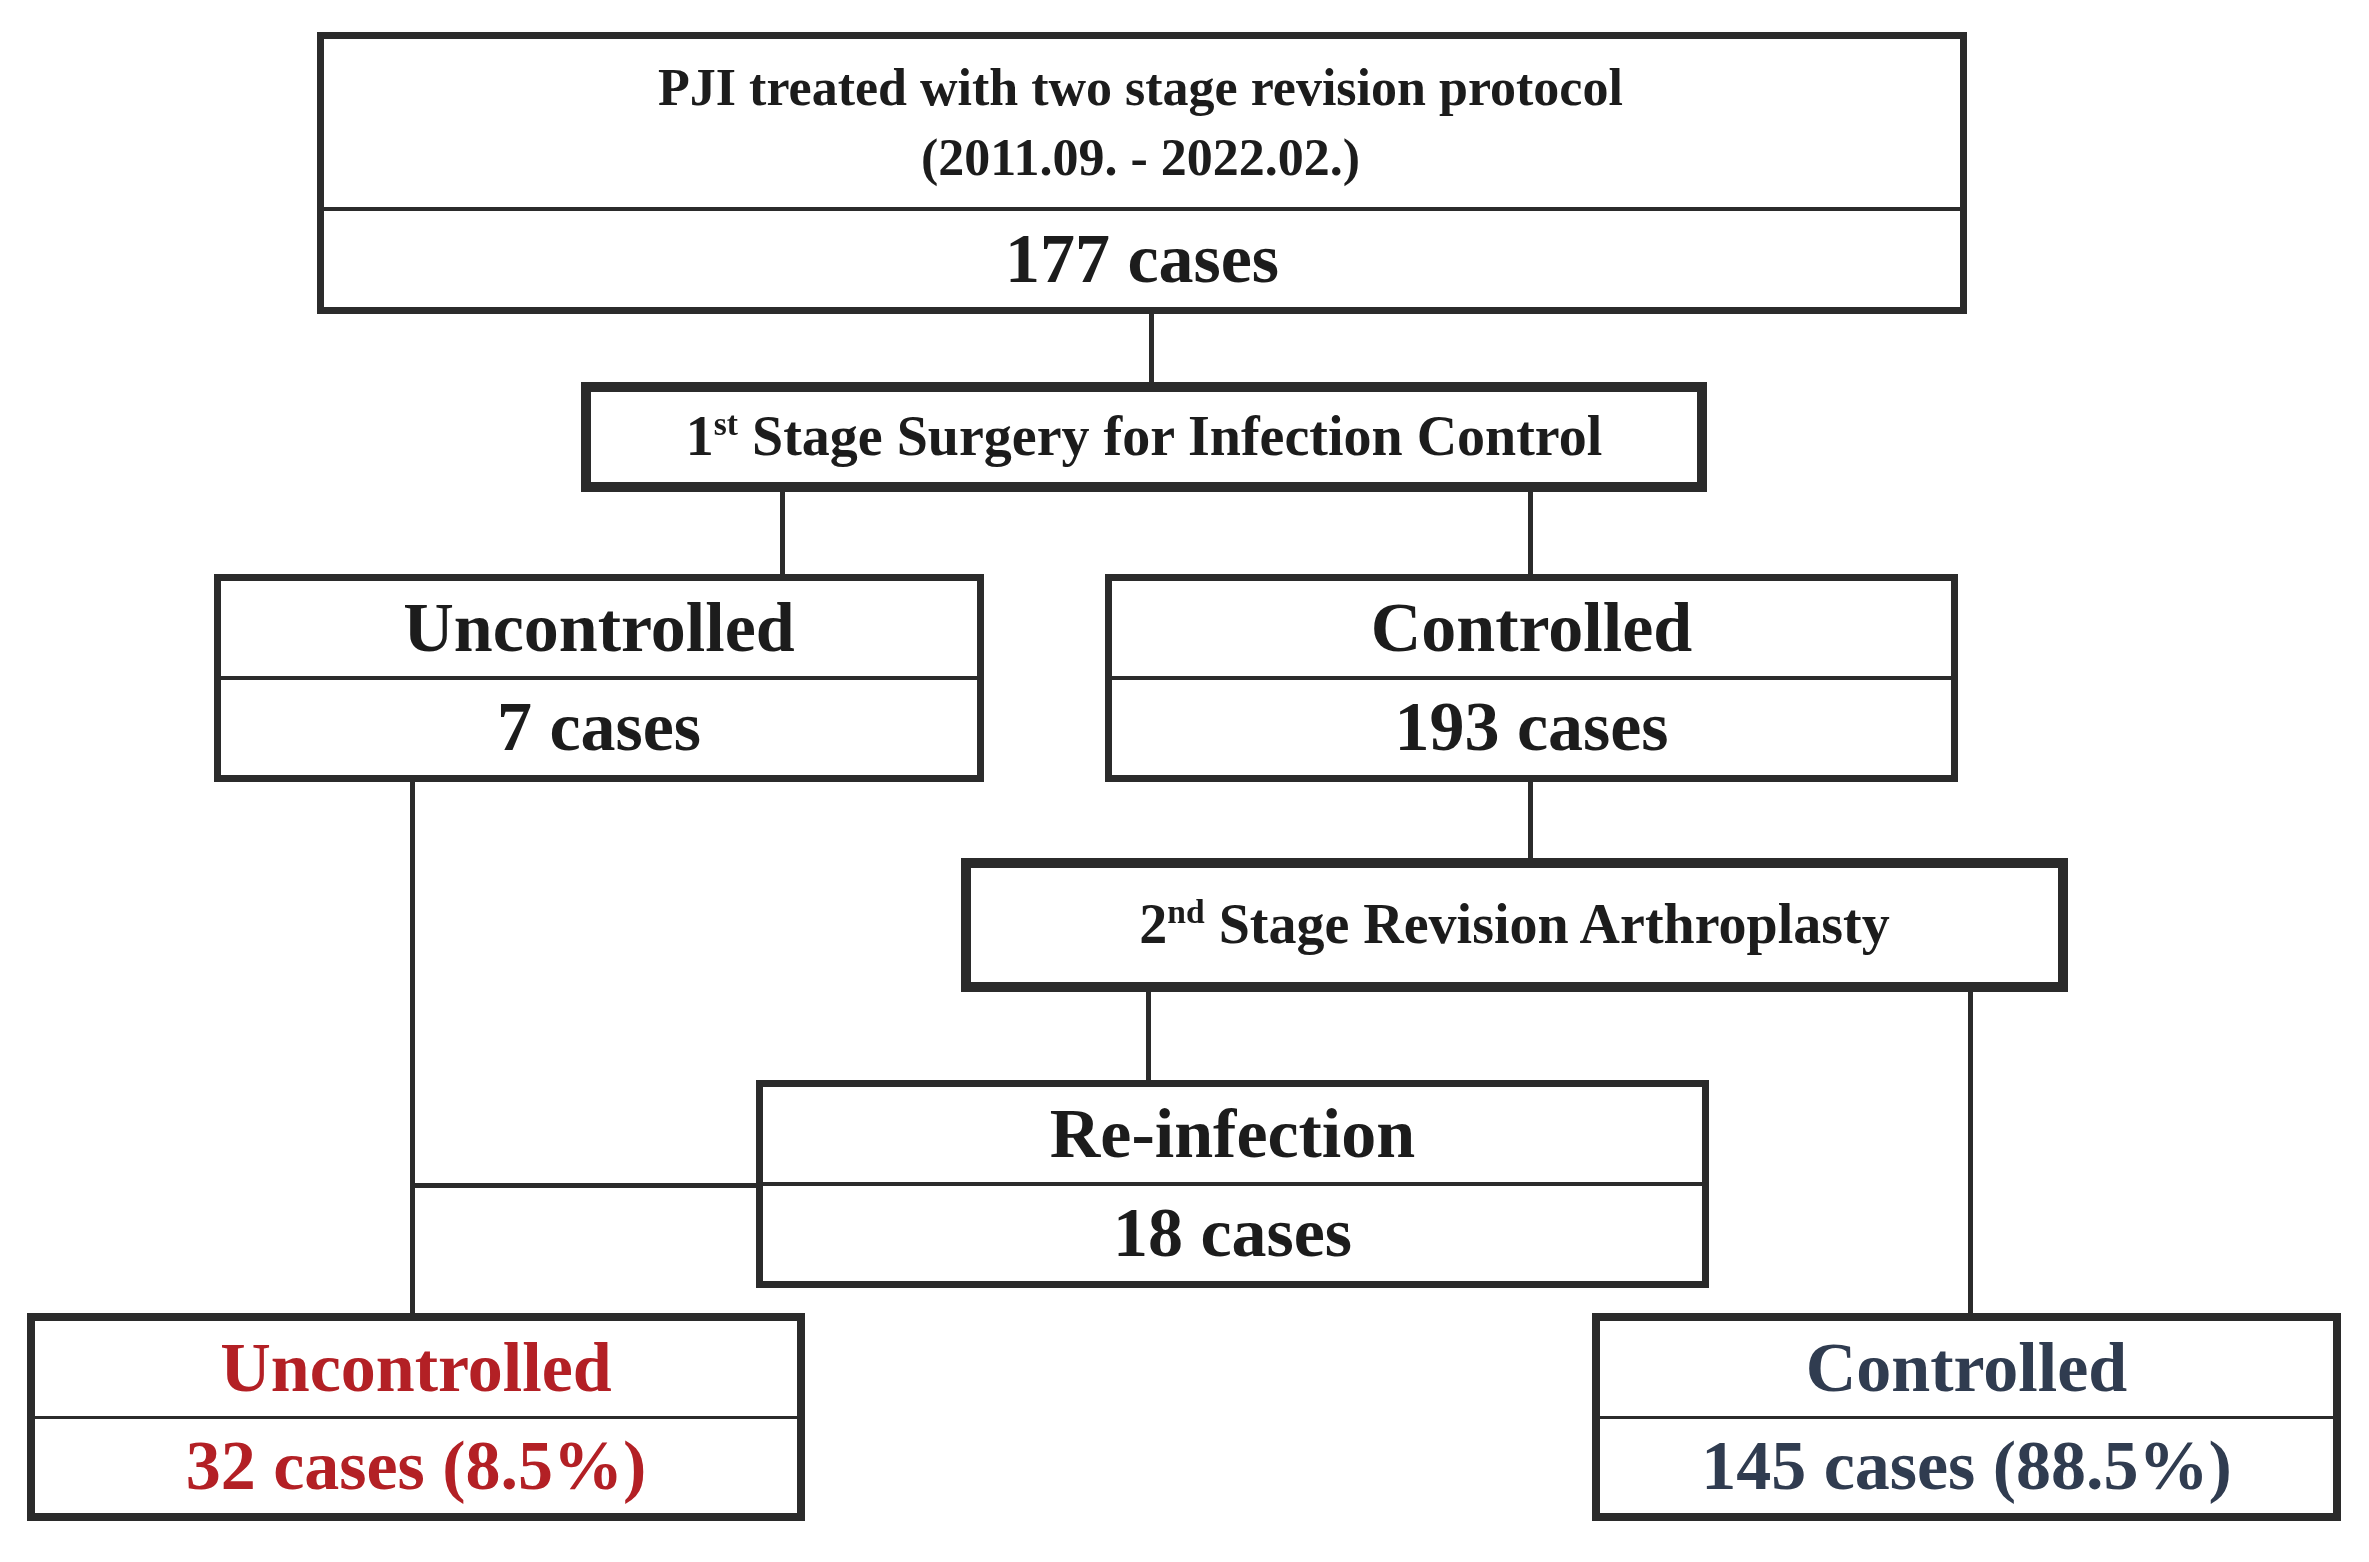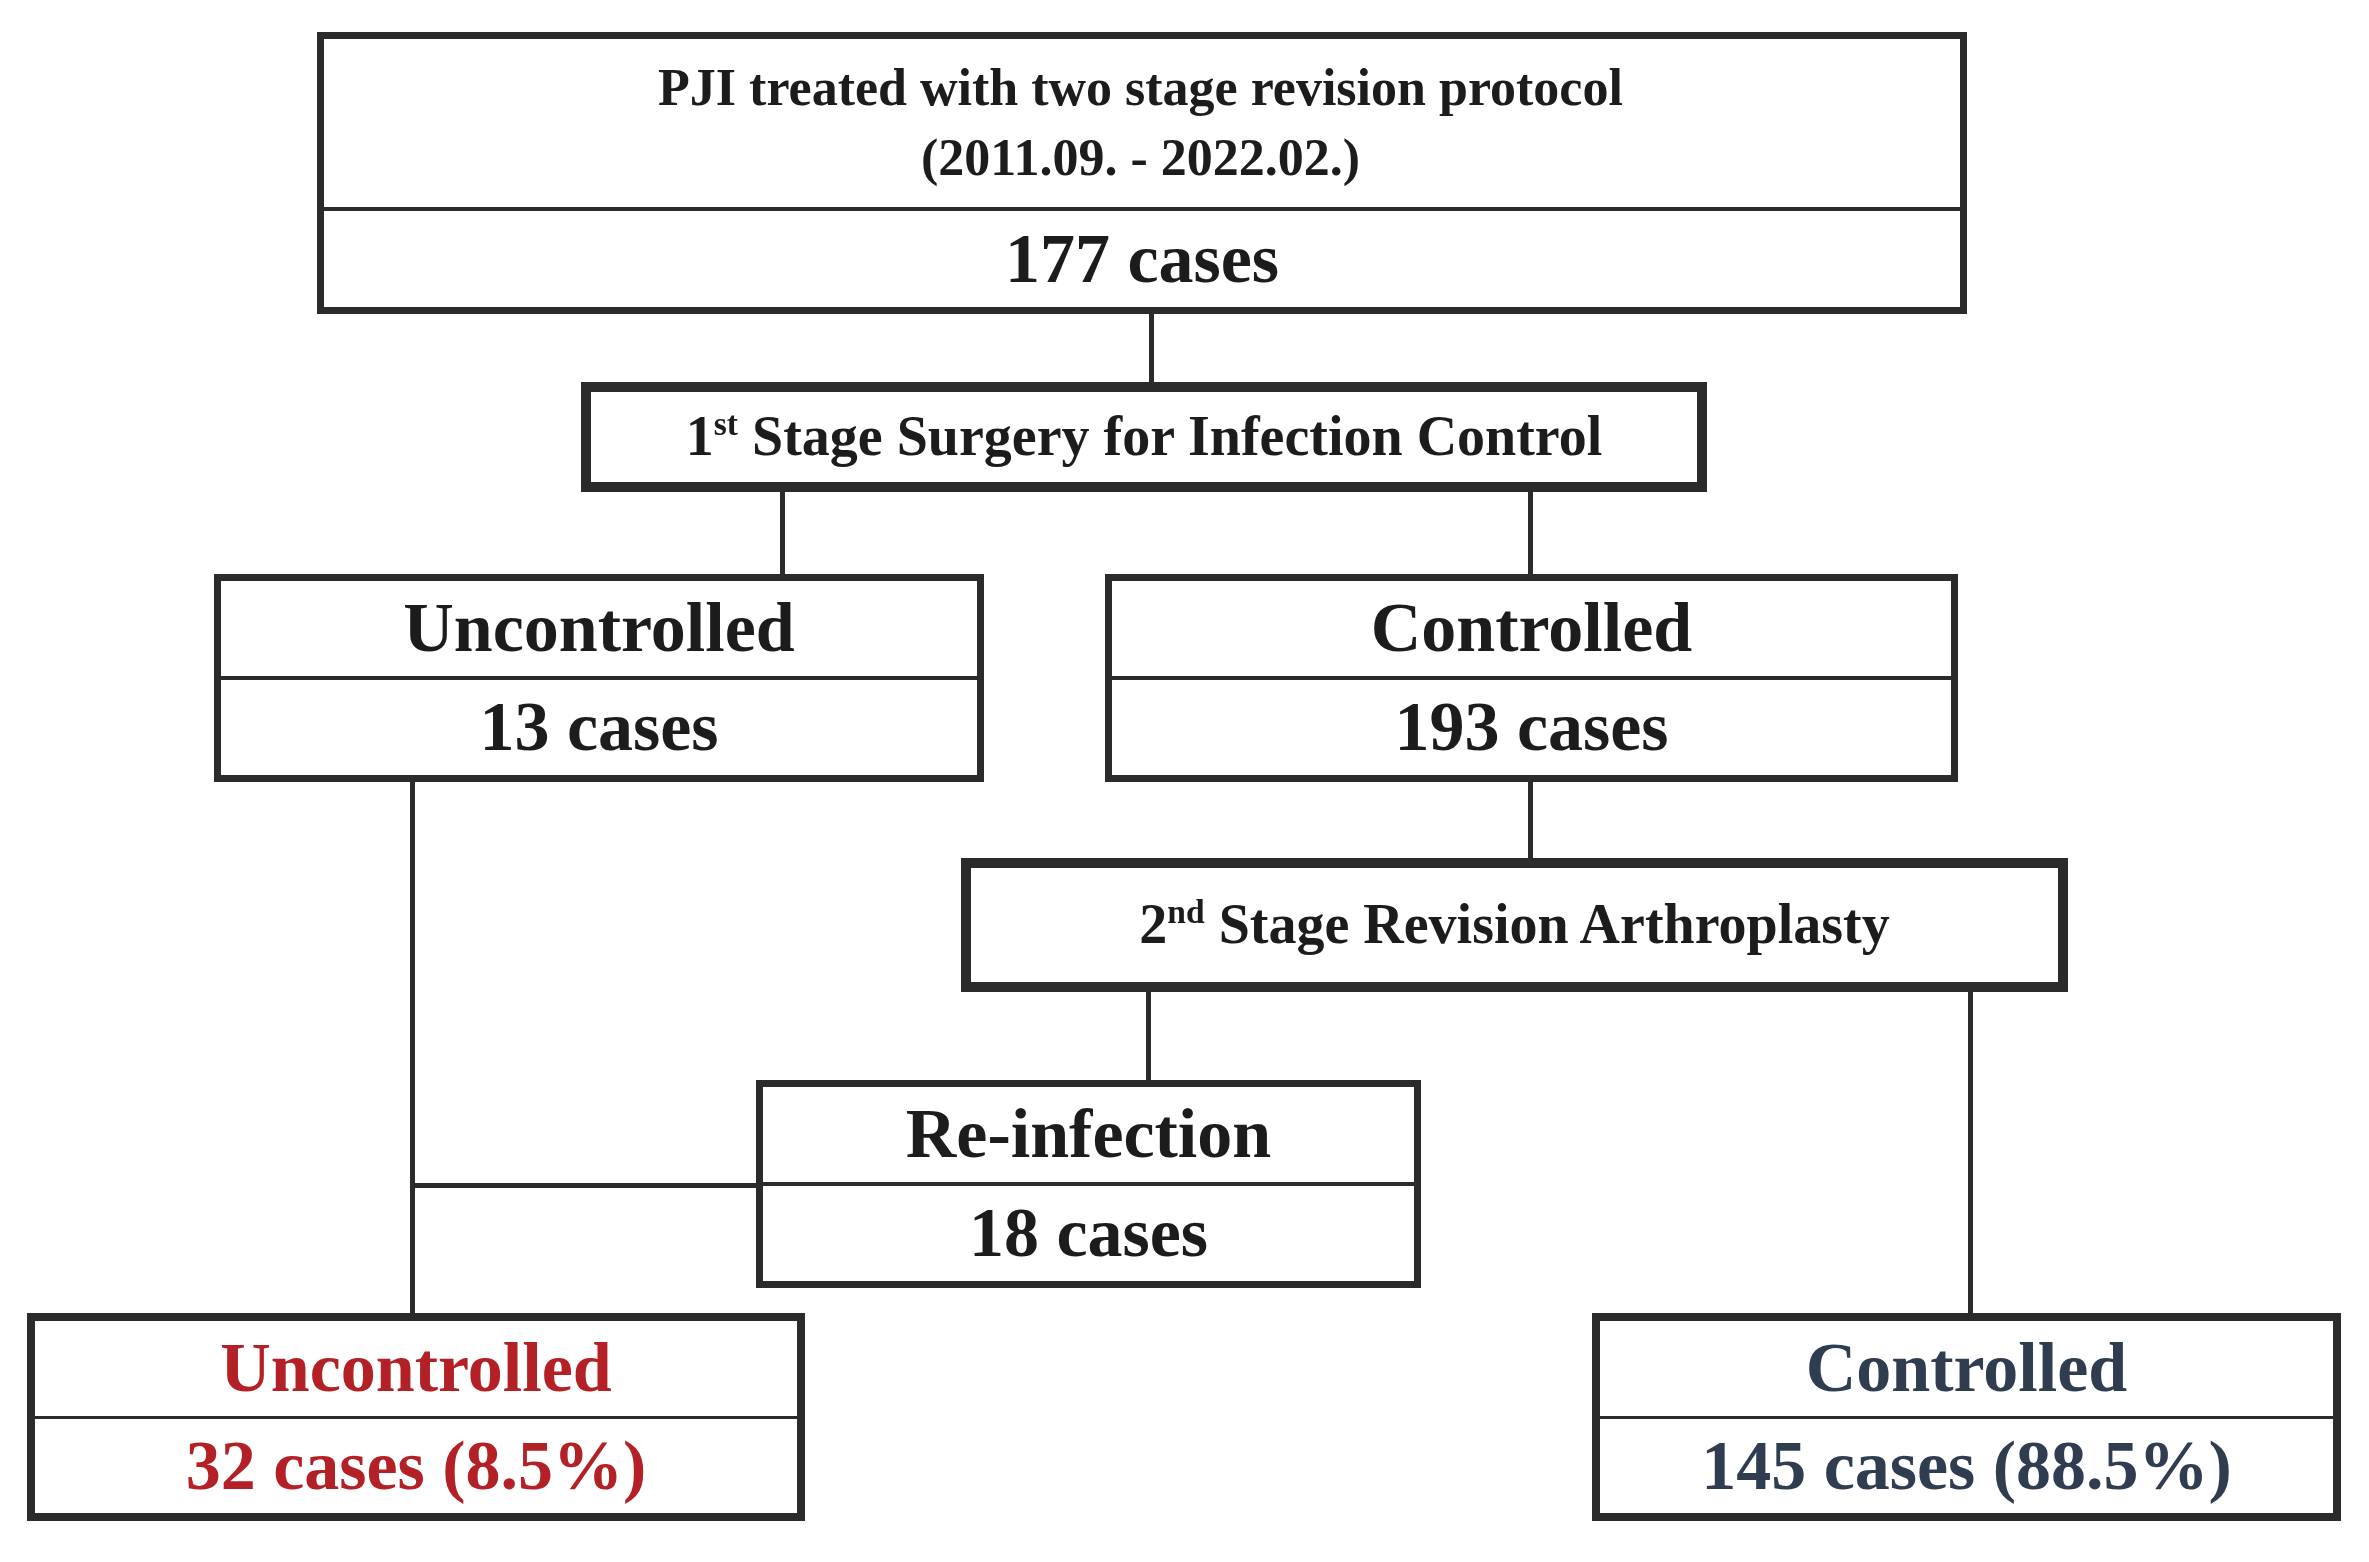--- a/index.html
+++ b/index.html
@@ -91,38 +91,38 @@
     <div class="cell stage">
       <div>
         <span>1</span><sup>st</sup><span> Stage Surgery for Infection Control</span>
       </div>
     </div>
   </div>
 
   <div class="flow-box" style="left:214px; top:574px; width:770px; height:208px;">
     <div class="cell">Uncontrolled</div>
     <div class="divider"></div>
-    <div class="cell">13 cases</div>
+    <div class="cell">7 cases</div>
   </div>
 
   <div class="flow-box" style="left:1105px; top:574px; width:853px; height:208px;">
     <div class="cell">Controlled</div>
     <div class="divider"></div>
     <div class="cell">193 cases</div>
   </div>
 
   <div class="flow-box thick" style="left:961px; top:858px; width:1107px; height:134px;">
     <div class="cell stage">
       <div>
         <span>2</span><sup>nd</sup><span> Stage Revision Arthroplasty</span>
       </div>
     </div>
   </div>
 
-  <div class="flow-box" style="left:756px; top:1080px; width:665px; height:208px;">
+  <div class="flow-box" style="left:756px; top:1080px; width:953px; height:208px;">
     <div class="cell">Re-infection</div>
     <div class="divider"></div>
     <div class="cell">18 cases</div>
   </div>
 
   <div class="flow-box thin-pad" style="left: 27px; top: 1313px; width: 778px; height: 208px; color: rgb(179, 32, 37);">
     <div class="cell">Uncontrolled</div>
     <div class="divider"></div>
     <div class="cell">32 cases (8.5%)</div>
   </div>

